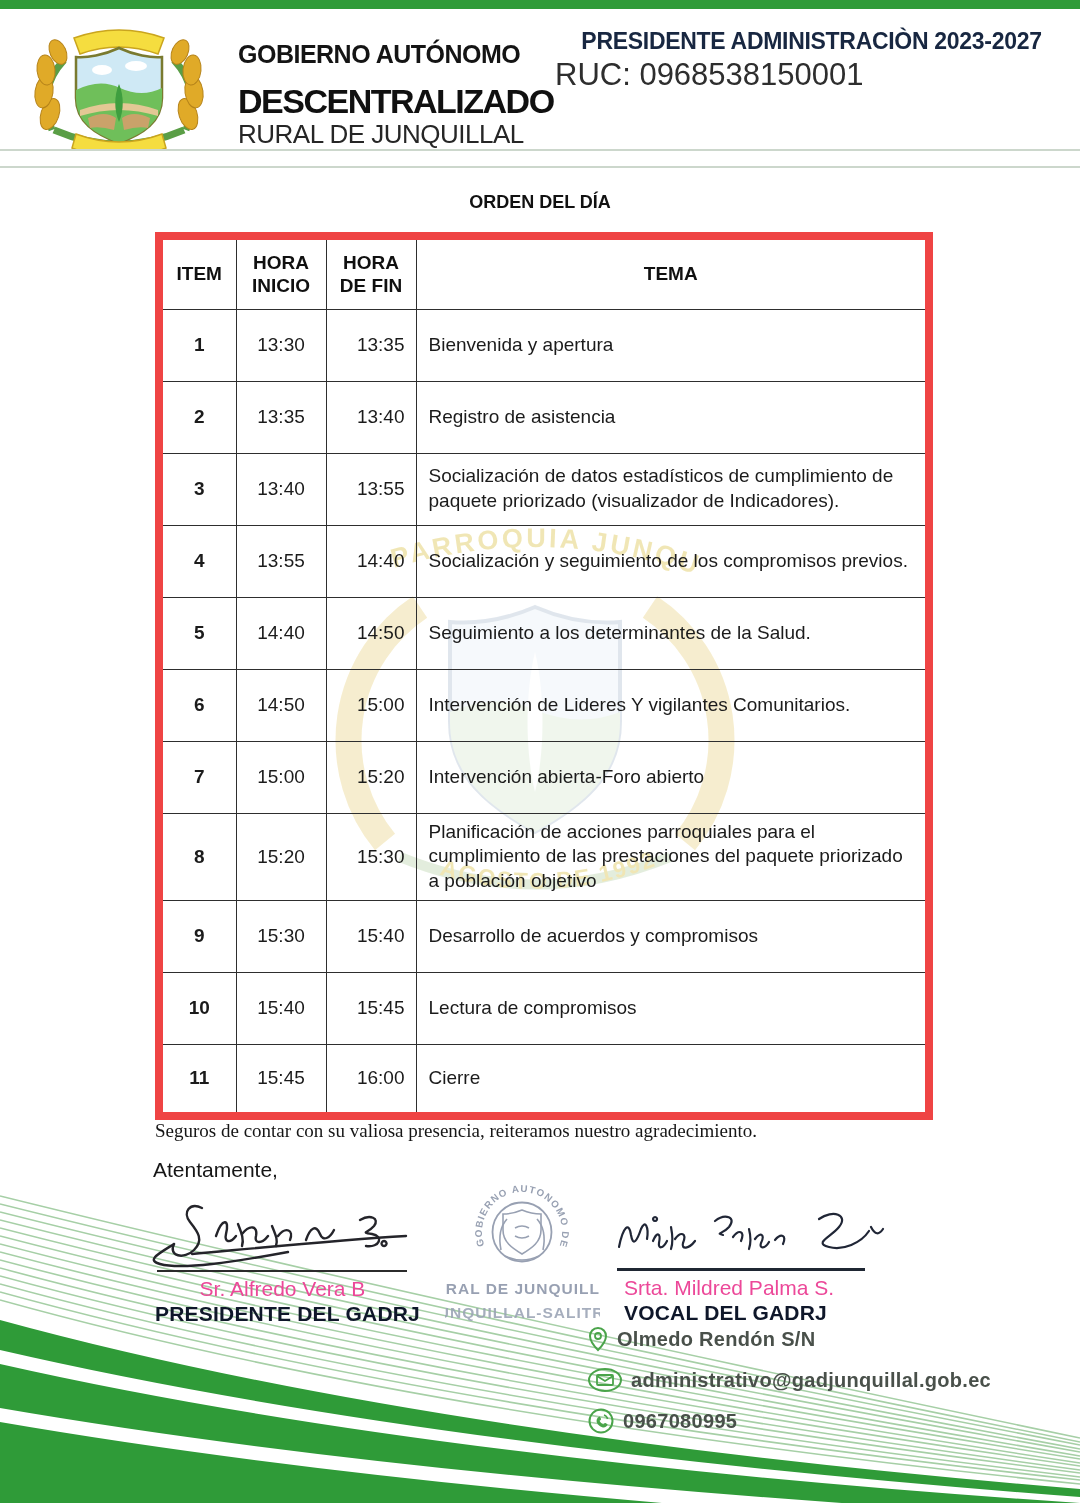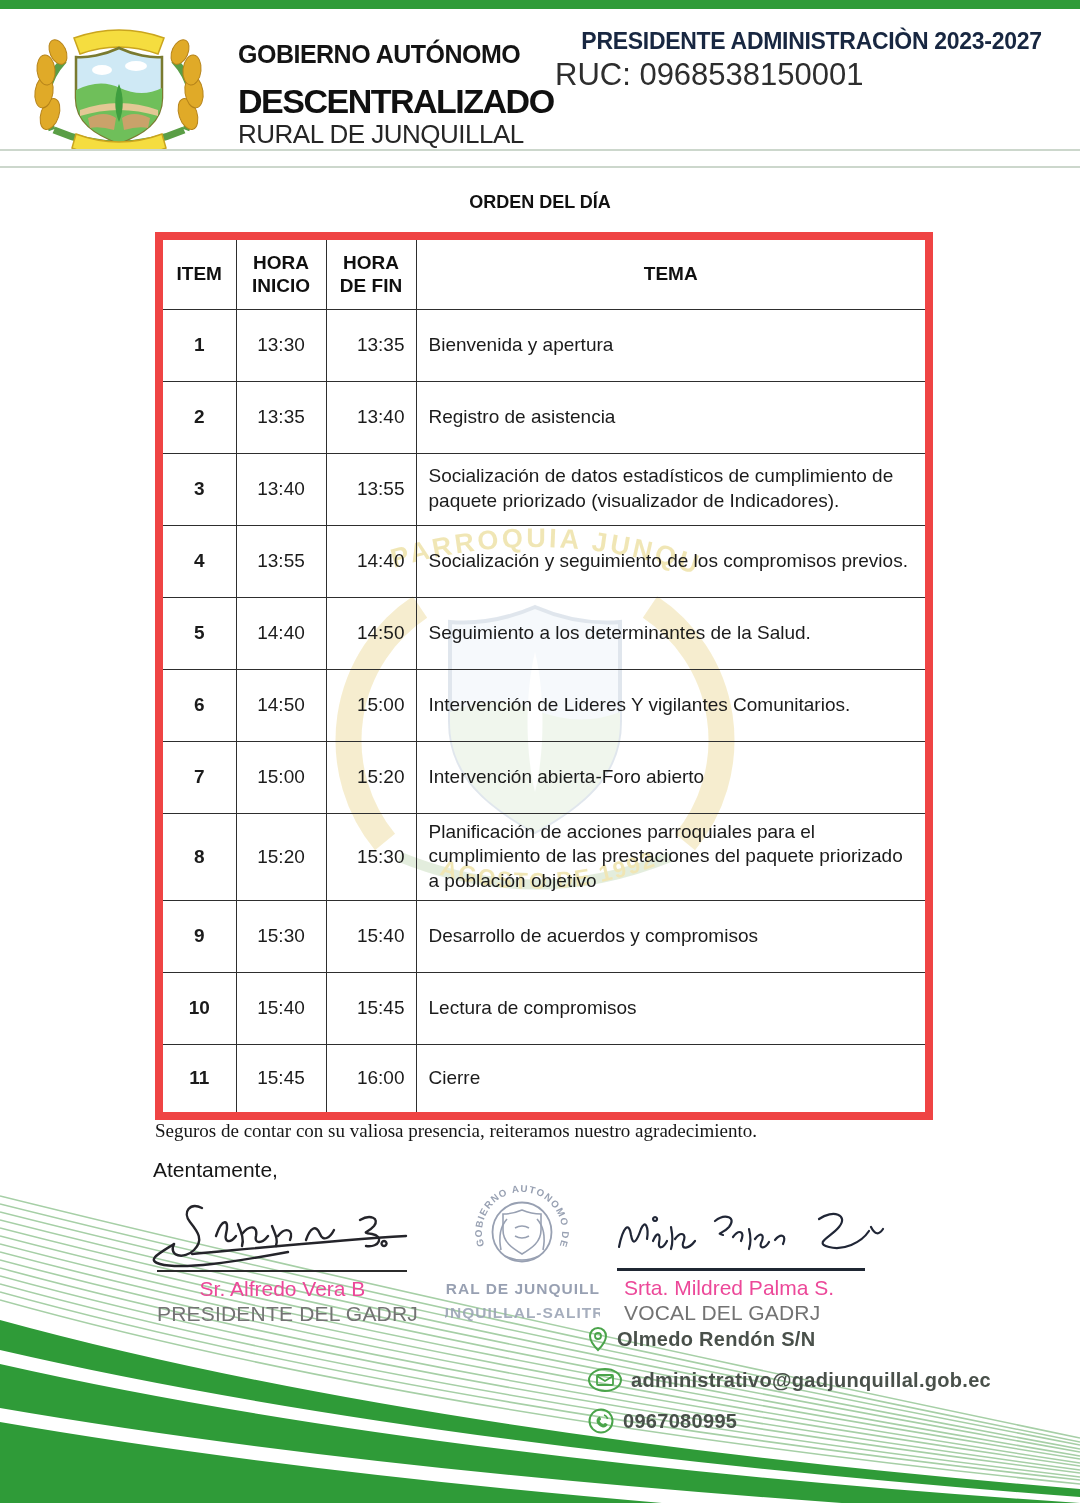--- a/index.html
+++ b/index.html
@@ -37,21 +37,21 @@
   td.c-item{text-align:center;font-weight:700;}
   td.c-inicio{text-align:center;}
   td.c-fin{text-align:right;padding-right:11px;}
   td.c-tema{text-align:left;padding:6px 12px;line-height:1.3;}
   
   .closing-note{position:absolute;left:155px;top:1120px;font-size:19px;color:#161616;z-index:3;font-family:Liberation Serif, serif;}
   .salutation{position:absolute;left:153px;top:1158px;font-size:21px;color:#161616;z-index:3;}
   .sig-svg{position:absolute;z-index:3;}
   .sig-line{position:absolute;background:#2b2b2b;z-index:3;}
   .sig-name{position:absolute;font-size:21px;color:#ec4899;z-index:3;}
-  .sig-title{position:absolute;font-size:21px;font-weight:400;color:#737373;z-index:3;letter-spacing:.2px;}
+  .sig-title{position:absolute;font-size:21px;font-weight:700;color:#0f172a;z-index:3;letter-spacing:.2px;}
   .stamp{position:absolute;left:445px;top:1172px;width:155px;height:162px;z-index:3;opacity:.88;}
   
   .contact{position:absolute;left:588px;top:1326px;z-index:3;display:flex;flex-direction:column;gap:16px;}
   .contact-row{display:flex;align-items:center;gap:9px;}
   .contact-row .txt{font-size:20px;font-weight:700;color:#49504a;letter-spacing:.3px;}
   .c-icon{flex:0 0 auto;display:block;}
   
   .swirl{position:absolute;left:0;top:1150px;width:1080px;height:353px;z-index:1;}
 </style>
 </head>

